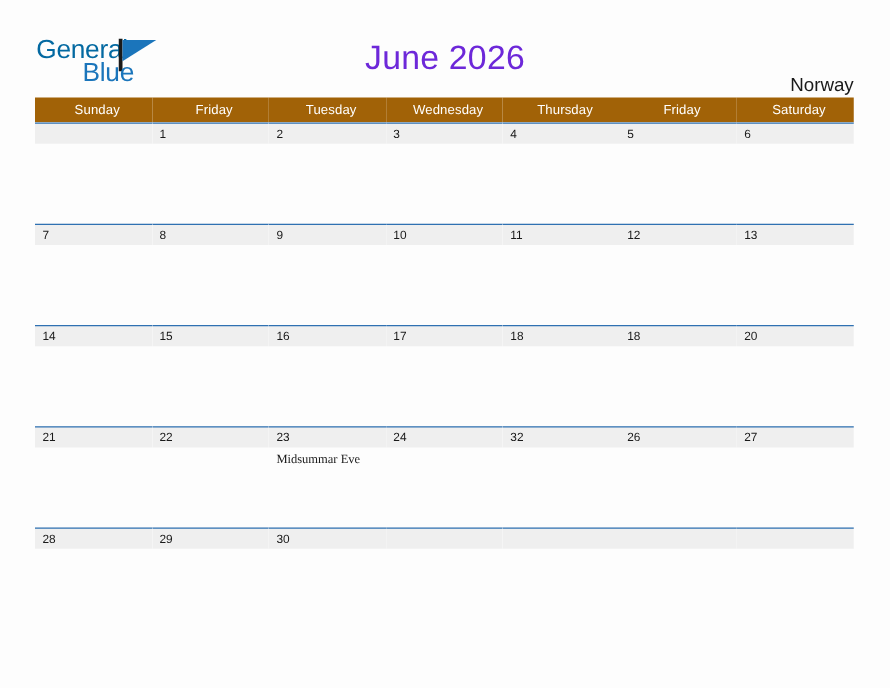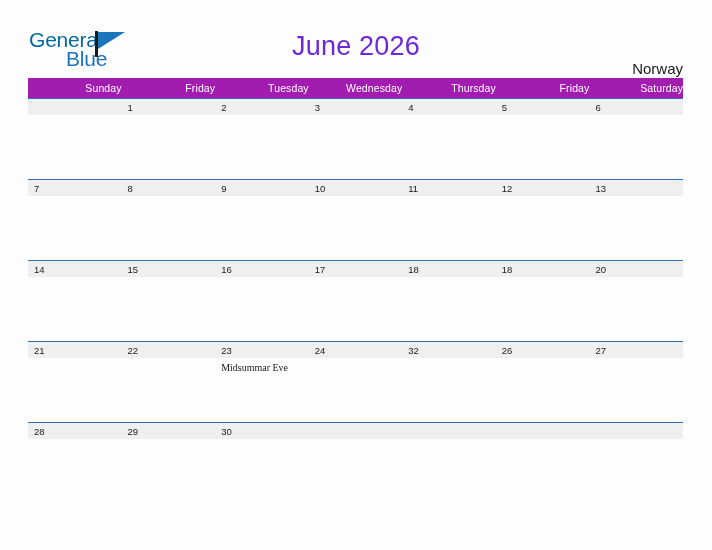--- a/index.html
+++ b/index.html
@@ -109,25 +109,25 @@
   .calendar {
     position: absolute;
     left: 28px;
     top: 78px;
     width: 655px;
     border-collapse: collapse;
     table-layout: fixed;
   }
 
   .calendar th {
-    background: #a21caf;
+    background: #a16207;
     color: #ffffff;
     font-size: 10.5px;
     font-weight: normal;
-    text-align: right;
+    text-align: center;
     padding: 4px 0 4px 6px;
     height: 17px;
     font-family: "Liberation Sans", sans-serif;
     letter-spacing: 0.1px;
   }
 
   .calendar td {
     vertical-align: top;
     padding: 0;
     border: none;

